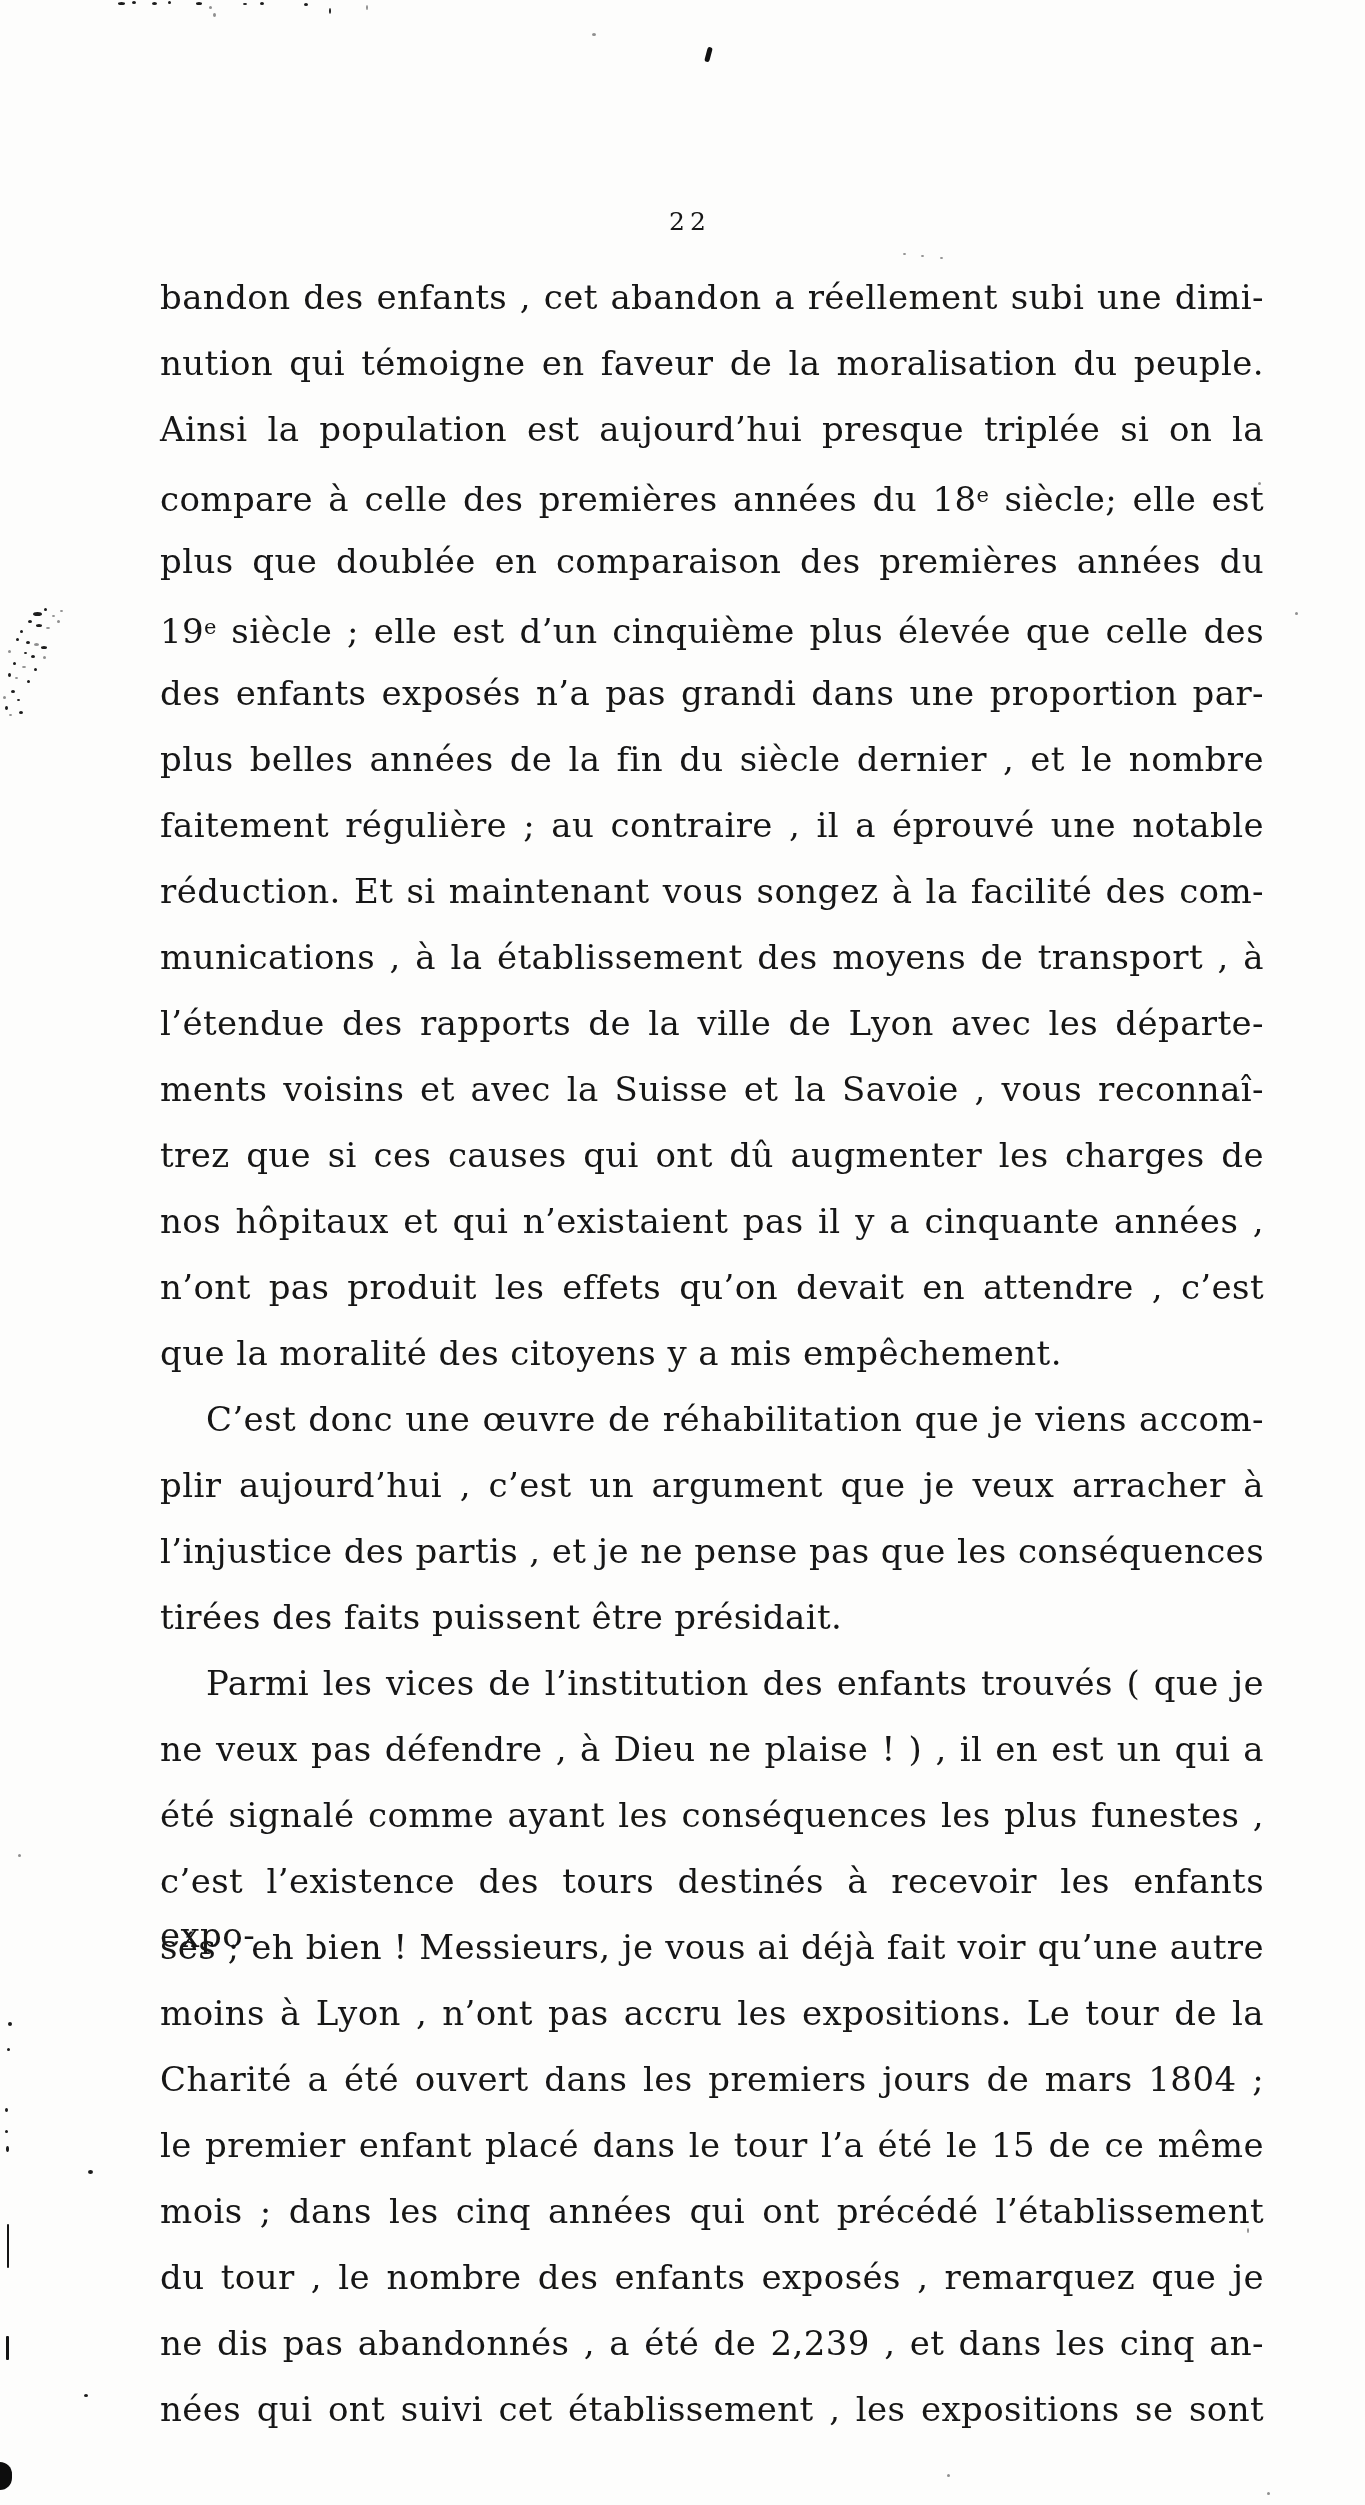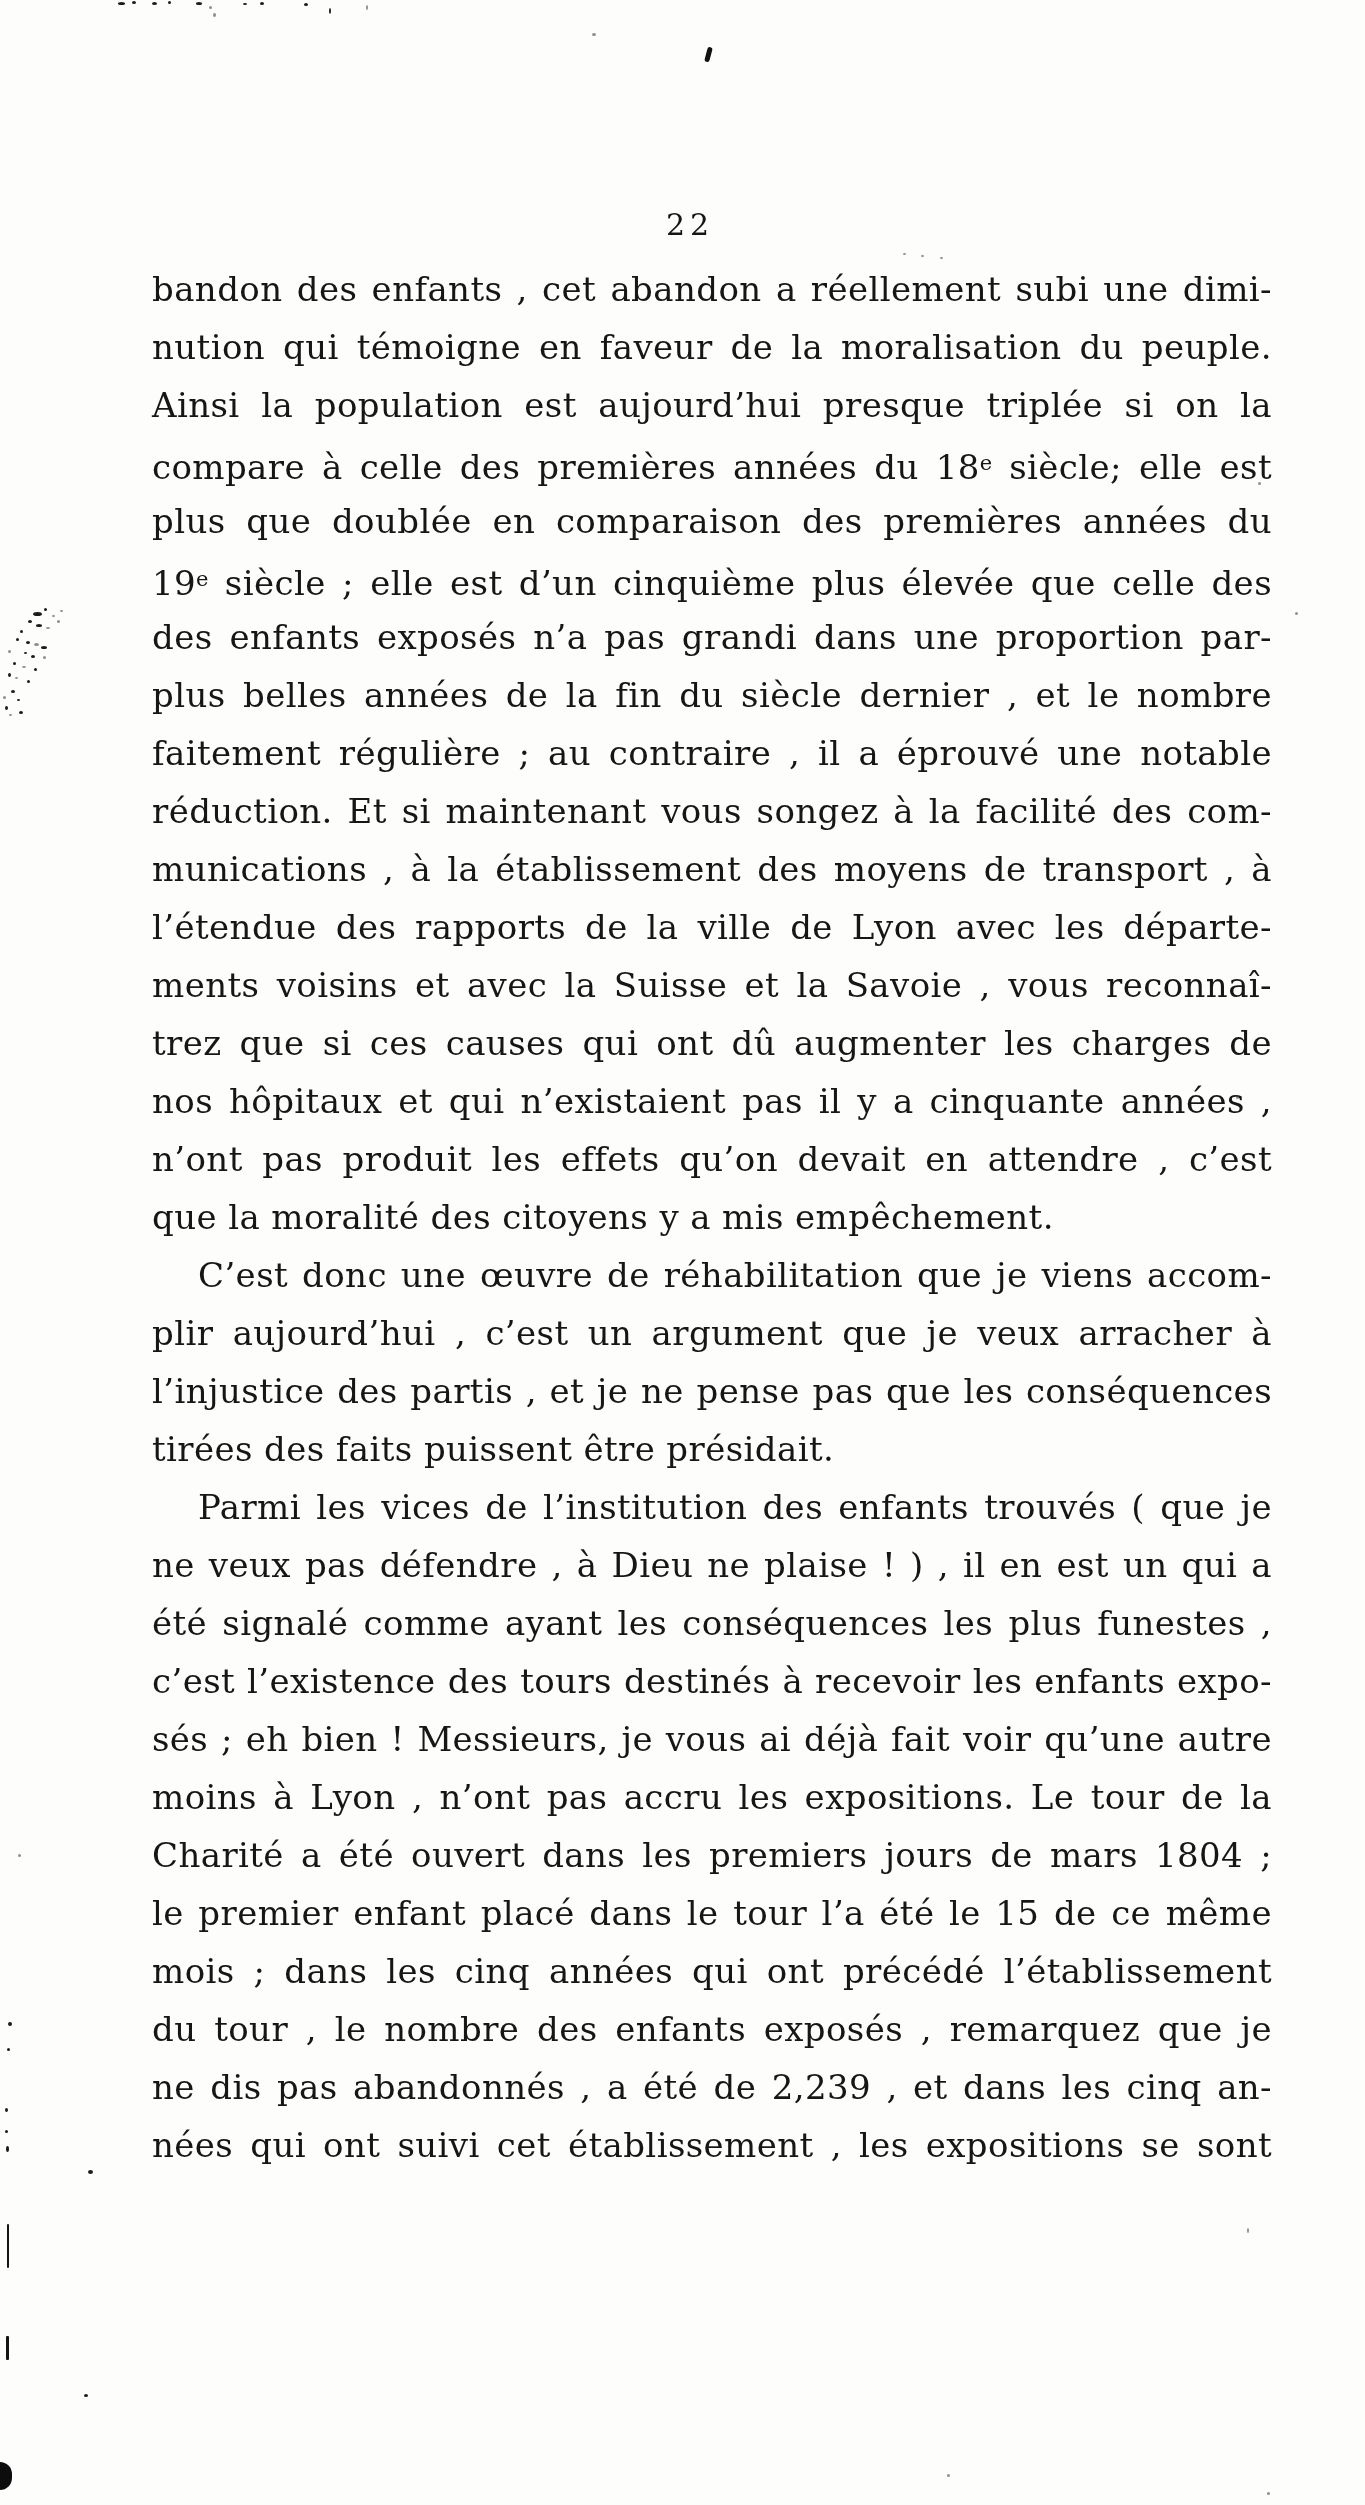--- a/index.html
+++ b/index.html
@@ -9,33 +9,33 @@
     position: relative;
     overflow: hidden;
     font-family: "DejaVu Serif", serif;
     color: #1a1a1a;
   }
   .page { position: absolute; inset: 0; }
   .page-number {
     position: absolute;
     top: 207px; left: 620px; width: 140px;
     text-align: center;
-    font-size: 30px;
+    font-size: 25px;
     letter-spacing: 5px;
     color: #161616;
   }
   .text-block {
     position: absolute;
     left: 148px; top: 258px; width: 1128px;
     font-size: 34px;
     color: #161616;
     letter-spacing: 0.4px;
   }
   p.line {
-    margin: 4px;
+    margin: 12px;
     height: 54px;
     line-height: 54px;
     text-align: justify;
     text-align-last: justify;
     white-space: normal;
   }
   p.line.endline { text-align-last: left; }
   p.line.indent { text-indent: 46px; }
   sup.sc {
     font-size: 21px;

